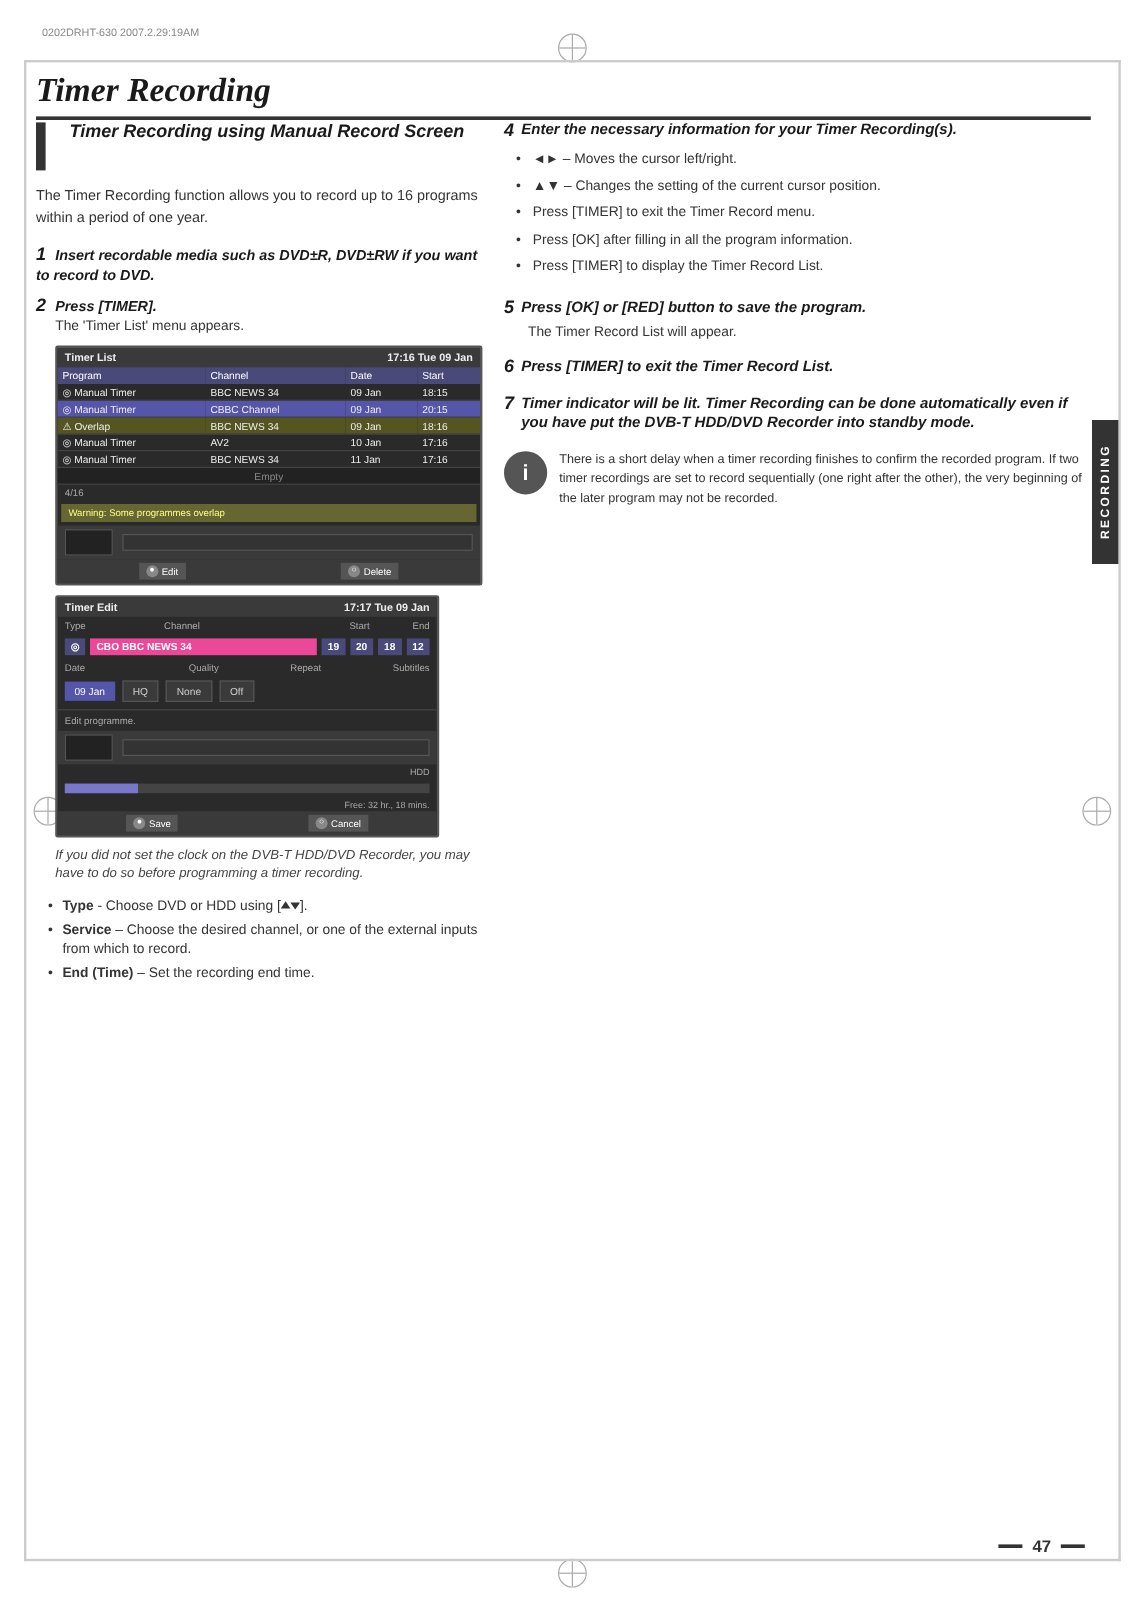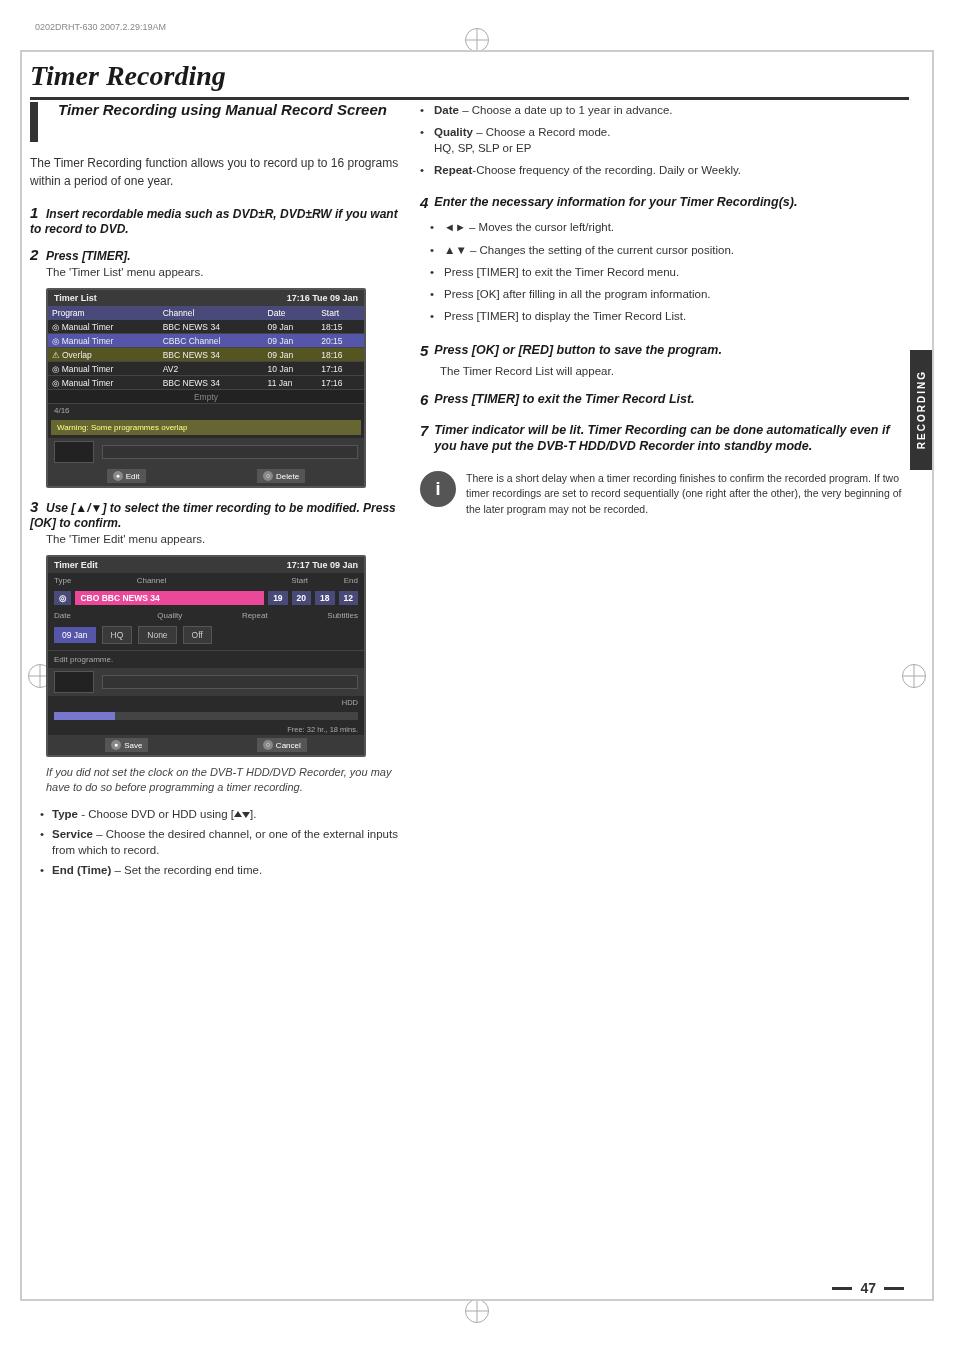--- a/index.html
+++ b/index.html
@@ -140,21 +140,21 @@
       margin-top: 3px;
     }
 
     
     .screen-mockup {
       background: #2a2a2a;
       border: 2px solid #555;
       border-radius: 2px;
       margin: 8px 0 8px 16px;
       padding: 0;
-      width: 320px;
+      width: 356px;
       font-size: 9px;
       color: white;
     }
     .screen-header-row {
       background: #3a3a3a;
       display: flex;
       justify-content: space-between;
       padding: 3px 6px;
       font-size: 9px;
       color: #eee;
@@ -559,25 +559,20 @@
             <span class="screen-btn-circle">●</span>
             <span>Edit</span>
           </span>
           <span class="screen-btn">
             <span class="screen-btn-circle">○</span>
             <span>Delete</span>
           </span>
         </div>
       </div>
 
-      <div class="step" style="margin-top:10px;">
-        <span class="step-number">3</span>
-        <span class="step-text">Use [▲/▼] to select the timer recording to be modified. Press [OK] to confirm.</span>
-        <div class="step-sub">The 'Timer Edit' menu appears.</div>
-      </div>
 
       <div class="edit-screen">
         <div class="screen-header-row">
           <span>Timer Edit</span>
           <span>17:17 Tue 09 Jan</span>
         </div>
         <div class="edit-section">
           <span class="edit-field-label">Type</span>
           <span style="flex:1"></span>
           <span class="edit-field-label">Channel</span>
@@ -637,25 +632,20 @@
 
       <ul class="bullet-list">
         <li><span class="bold-text">Type</span> - Choose DVD or HDD using [<span class="tri-up"></span><span class="tri-down"></span>].</li>
         <li><span class="bold-text">Service</span> – Choose the desired channel, or one of the external inputs from which to record.</li>
         <li><span class="bold-text">End (Time)</span> – Set the recording end time.</li>
       </ul>
     </div>
 
     <div class="right-col">
 
-      <ul class="right-bullet-list">
-        <li><span class="bold-text">Date</span> – Choose a date up to 1 year in advance.</li>
-        <li><span class="bold-text">Quality</span> – Choose a Record mode.<br>HQ, SP, SLP or EP</li>
-        <li><span class="bold-text">Repeat</span>-Choose frequency of the recording. Daily or Weekly.</li>
-      </ul>
 
       <div class="right-step">
         <div class="right-step-heading">
           <span class="right-step-num">4</span>
           <span class="right-step-text">Enter the necessary information for your Timer Recording(s).</span>
         </div>
         <ul class="right-bullet-list" style="margin-left:10px;">
           <li><span class="arrow-lr">◄►</span> – Moves the cursor left/right.</li>
           <li>▲▼ – Changes the setting of the current cursor position.</li>
           <li>Press [TIMER] to exit the Timer Record menu.</li>

